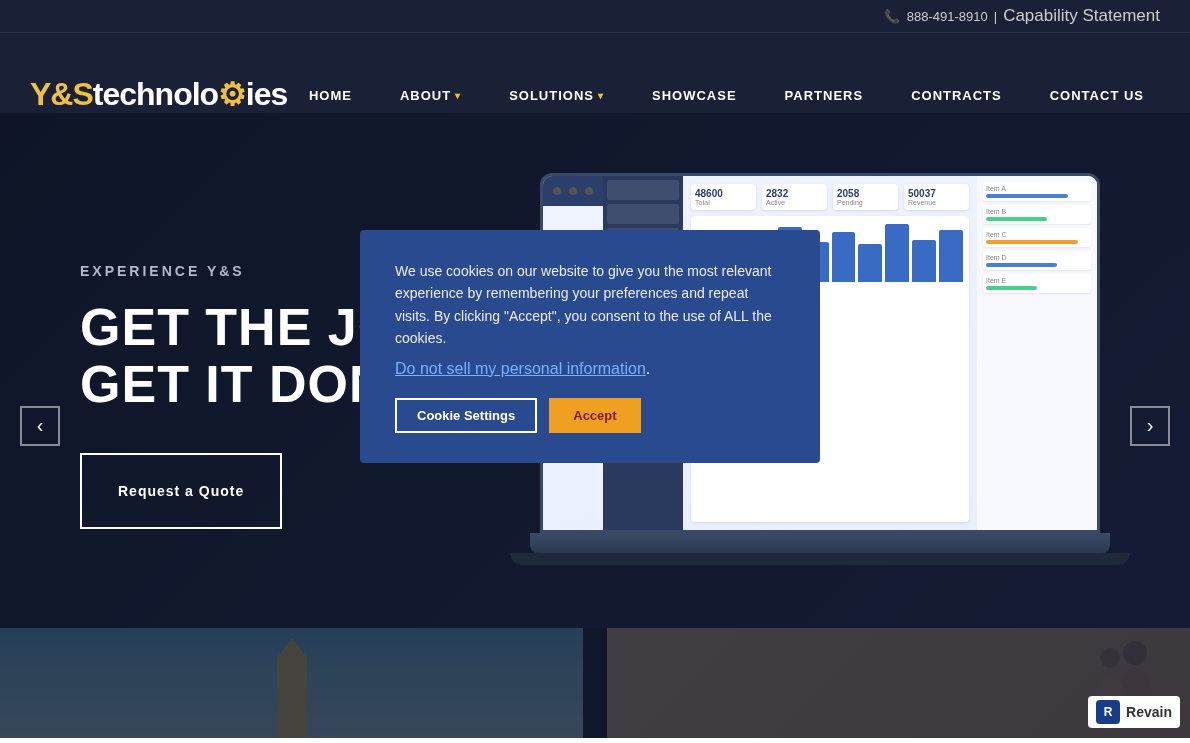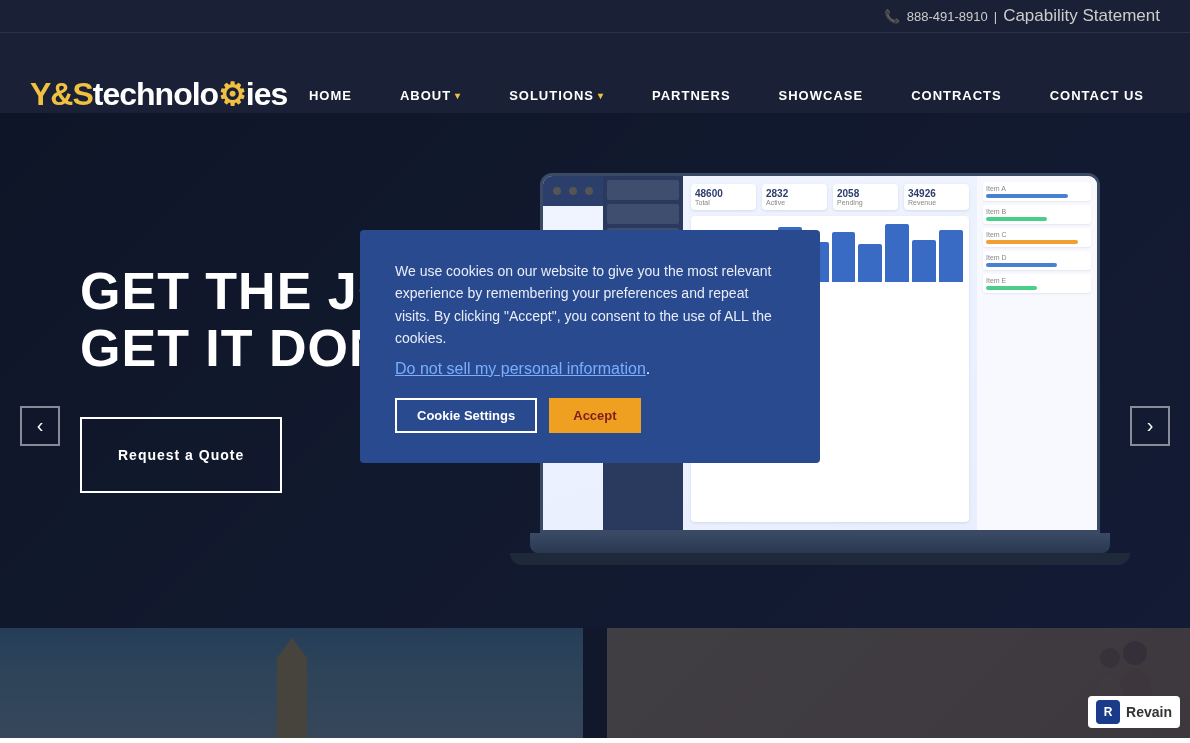--- a/index.html
+++ b/index.html
@@ -449,24 +449,24 @@
       <li>
           <a href="#">HOME</a>
         </li>
       <li>
           <a href="#">ABOUT <span class="chevron">▾</span></a>
         </li>
       <li>
           <a href="#">SOLUTIONS <span class="chevron">▾</span></a>
         </li>
       <li>
-          <a href="#">PARTNERS</a>
+          <a href="#">SHOWCASE</a>
         </li>
       <li>
-          <a href="#">SHOWCASE</a>
+          <a href="#">PARTNERS</a>
         </li>
       <li>
           <a href="#">CONTRACTS</a>
         </li>
       <li>
           <a href="#">CONTACT US</a>
         </li>
     </ul>
   </nav>
 </header>
@@ -498,21 +498,21 @@
               </div>
               <div class="screen-stat">
                 <div class="stat-num">2832</div>
                 <div class="stat-label">Active</div>
               </div>
               <div class="screen-stat">
                 <div class="stat-num">2058</div>
                 <div class="stat-label">Pending</div>
               </div>
               <div class="screen-stat">
-                <div class="stat-num">34926</div>
+                <div class="stat-num">50037</div>
                 <div class="stat-label">Revenue</div>
               </div>
             </div>
             <div class="screen-chart">
               <div class="chart-bars">
                 <div class="chart-bar" style="height:30px;"></div>
                 <div class="chart-bar" style="height:45px;"></div>
                 <div class="chart-bar" style="height:35px;"></div>
                 <div class="chart-bar" style="height:55px;"></div>
                 <div class="chart-bar" style="height:40px;"></div>
@@ -547,20 +547,21 @@
             </div>
           </div>
         </div>
       </div>
     </div>
     <div class="laptop-base"></div>
     <div class="laptop-bottom"></div>
   </div>
 
   <div class="hero-content">
+    <div class="experience-label">EXPERIENCE Y&amp;S</div>
     <h1 class="hero-title">
       <span>GET THE JOB DONE.</span>
       <span class="line2">GET IT DONE</span>
     </h1>
     <button class="request-btn">Request a Quote</button>
   </div>
 
   <button class="nav-arrow left">‹</button>
   <button class="nav-arrow right">›</button>
 

